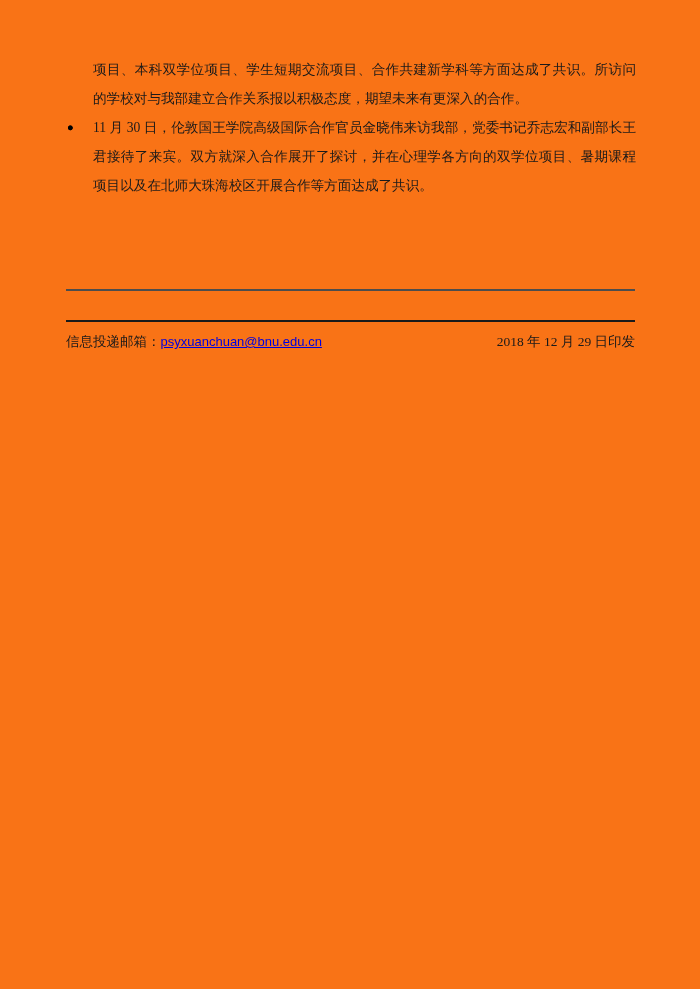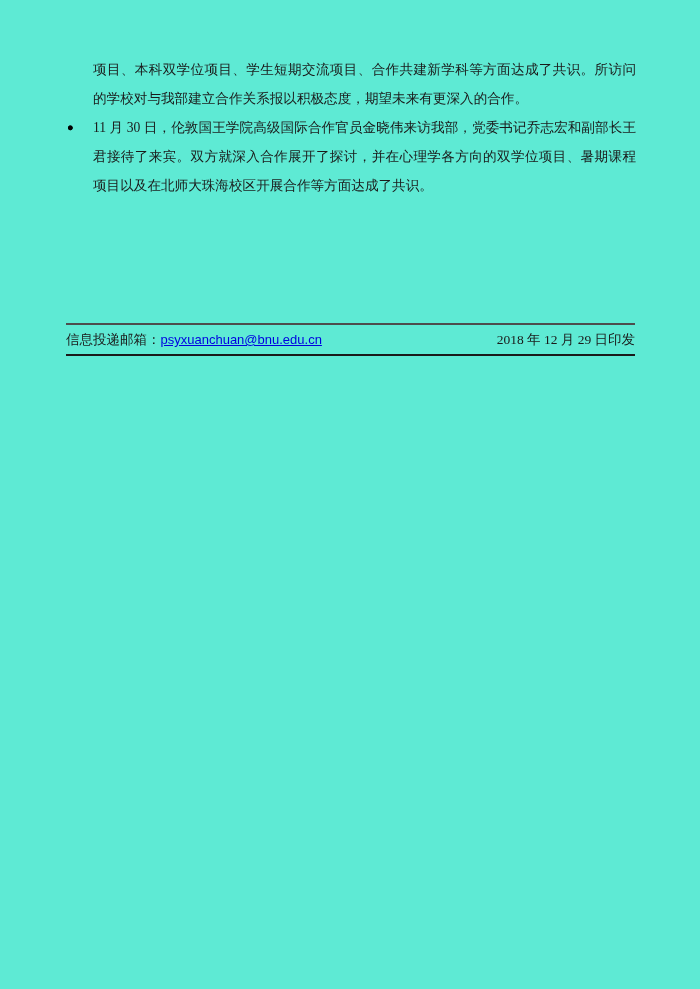--- a/index.html
+++ b/index.html
@@ -4,21 +4,21 @@
 <style>
   html, body {
     margin: 0;
     padding: 0;
     background: #ffffff;
   }
   .page {
     position: relative;
     width: 700px;
     height: 989px;
-    background: #5eead4;
+    background: #f97316;
     overflow: hidden;
     font-family: "Liberation Serif", "DejaVu Serif", serif;
     color: #1a1a1a;
   }
   .content {
     position: absolute;
     left: 66px;
     top: 55px;
     width: 570px;
     font-size: 13.6px;
@@ -42,21 +42,21 @@
     position: absolute;
     left: 1px;
     top: 0;
     font-size: 11px;
     line-height: 29px;
     color: #000000;
   }
   .footer {
     position: absolute;
     left: 66px;
-    top: 323px;
+    top: 289px;
     width: 569px;
     font-size: 13.5px;
   }
   .rule-top {
     height: 0;
     border-top: 2px solid #4d4d4d;
   }
   .rule-bottom {
     height: 0;
     border-top: 2px solid #1a1a1a;
@@ -72,20 +72,21 @@
     white-space: nowrap;
   }
   .email-link {
     color: #0000e0;
     text-decoration: underline;
     font-family: "Liberation Sans", sans-serif;
     font-size: 13px;
   }
   .print-date {
     white-space: nowrap;
+    margin-top: 36px;
   }
 </style>
 </head>
 <body>
 
 <div class="page">
 
   <div class="content">
 
     <p class="para">项目、本科双学位项目、学生短期交流项目、合作共建新学科等方面达成了共识。所访问的学校对与我部建立合作关系报以积极态度，期望未来有更深入的合作。</p>

